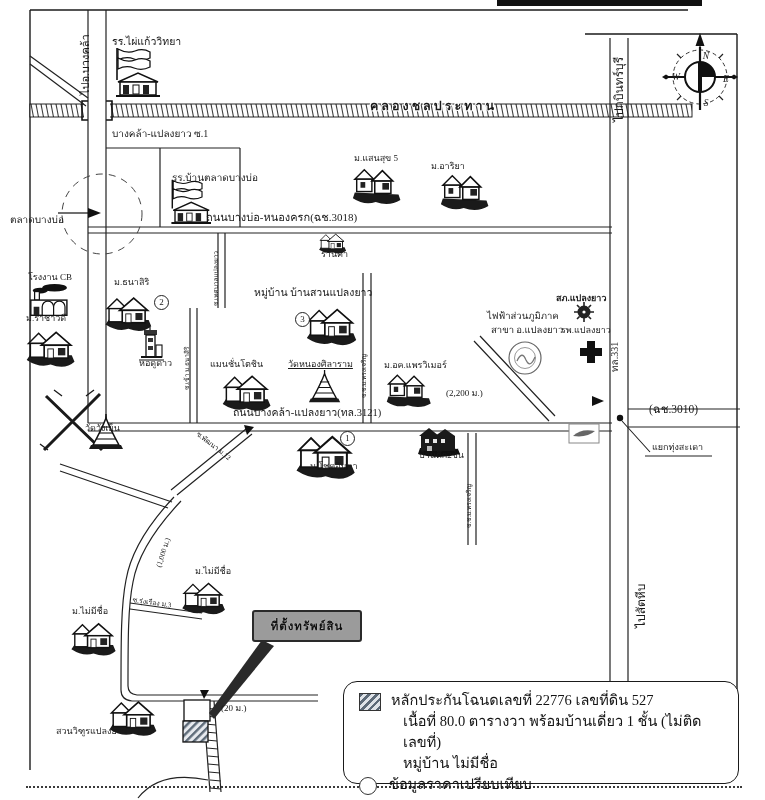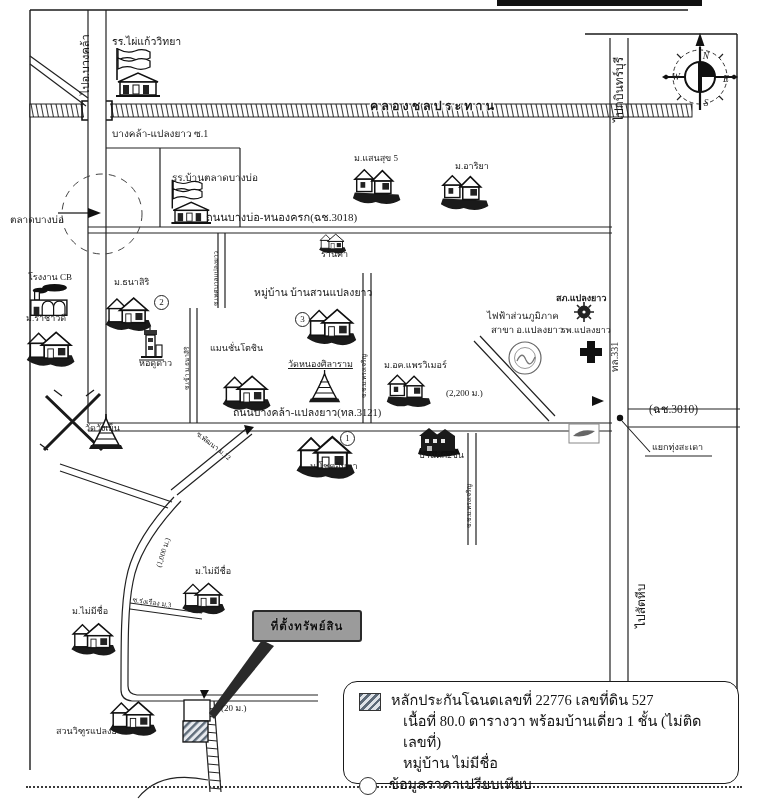--- a/index.html
+++ b/index.html
@@ -288,29 +288,29 @@
 
 <div id="labels">
       <div class="map-label" style="left: 79px; top: 95px; font-size: 11px; transform-origin: 0px 0px; transform: rotate(-90deg);">ไปอ.บางคล้า</div>
       <div class="map-label" style="left: 112px; top: 36px; font-size: 10.5px;">รร.ไผ่แก้ววิทยา</div>
       <div class="map-label halo" style="left: 330px; top: 100px; font-size: 12.5px; margin-left: 40px;">คลองชลประทาน</div>
       <div class="map-label" style="left: 112px; top: 128px; font-size: 10px;">บางคล้า-แปลงยาว ซ.1</div>
       <div class="map-label" style="left: 172px; top: 172px; font-size: 10px;">รร.บ้านตลาดบางบ่อ</div>
       <div class="map-label" style="left: 10px; top: 204px; font-size: 10px; margin-top: 10px;">ตลาดบางบ่อ</div>
       <div class="map-label" style="left: 206px; top: 211px; font-size: 11px;">ถนนบางบ่อ-หนองครก(ฉช.3018)</div>
       <div class="map-label" style="left: 354px; top: 154px; font-size: 9px;">ม.แสนสุข 5</div>
-      <div class="map-label" style="left: 455px; top: 162px; font-size: 9px;">ม.อาริยา</div>
+      <div class="map-label" style="left: 431px; top: 162px; font-size: 9px;">ม.อาริยา</div>
       <div class="map-label" style="left: 613px; top: 122px; font-size: 12px; transform-origin: 0px 0px; transform: rotate(-90deg);">ไปกบินทร์บุรี</div>
       <div class="map-label" style="left: 321px; top: 250px; font-size: 9px;">ร้านค้า</div>
       <div class="map-label" style="left: 114px; top: 278px; font-size: 9px;">ม.ธนาสิริ</div>
       <div class="map-label" style="left: 254px; top: 287px; font-size: 10.5px;">หมู่บ้าน บ้านสวนแปลงยาว</div>
       <div class="map-label" style="left: 28px; top: 273px; font-size: 9px;">โรงงาน CB</div>
       <div class="map-label" style="left: 26px; top: 314px; font-size: 9px;">ม.ราชาวดี</div>
       <div class="map-label" style="left: 139px; top: 359px; font-size: 9px;">หอดูดาว</div>
-      <div class="map-label" style="left: 210px; top: 344px; font-size: 9px;">แมนชั่นโตชิน</div>
+      <div class="map-label" style="left: 210px; top: 360px; font-size: 9px;">แมนชั่นโตชิน</div>
       <div class="map-label" style="left: 288px; top: 360px; font-size: 9px; text-decoration: underline;">วัดหนองศิลาราม</div>
       <div class="map-label" style="left: 384px; top: 361px; font-size: 9px;">ม.อค.แพรวิเมอร์</div>
       <div class="map-label" style="left: 487px; top: 311px; font-size: 9.5px;">ไฟฟ้าส่วนภูมิภาค</div>
       <div class="map-label" style="left: 491px; top: 325px; font-size: 9.5px;">สาขา อ.แปลงยาว</div>
       <div class="map-label" style="left: 556px; top: 294px; font-size: 9px; font-weight: bold;">สภ.แปลงยาว</div>
       <div class="map-label" style="left: 561px; top: 326px; font-size: 9px;">รพ.แปลงยาว</div>
       <div class="map-label" style="left: 609px; top: 372px; font-size: 10px; transform-origin: 0px 0px; transform: rotate(-90deg);">ทล.331</div>
       <div class="map-label" style="left: 446px; top: 389px; font-size: 9px;">(2,200 ม.)</div>
       <div class="map-label" style="left: 233px; top: 407px; font-size: 10.5px;">ถนนบางคล้า-แปลงยาว(ทล.3121)</div>
       <div class="map-label" style="left: 649px; top: 403px; font-size: 11.5px;">(ฉช.3010)</div>

